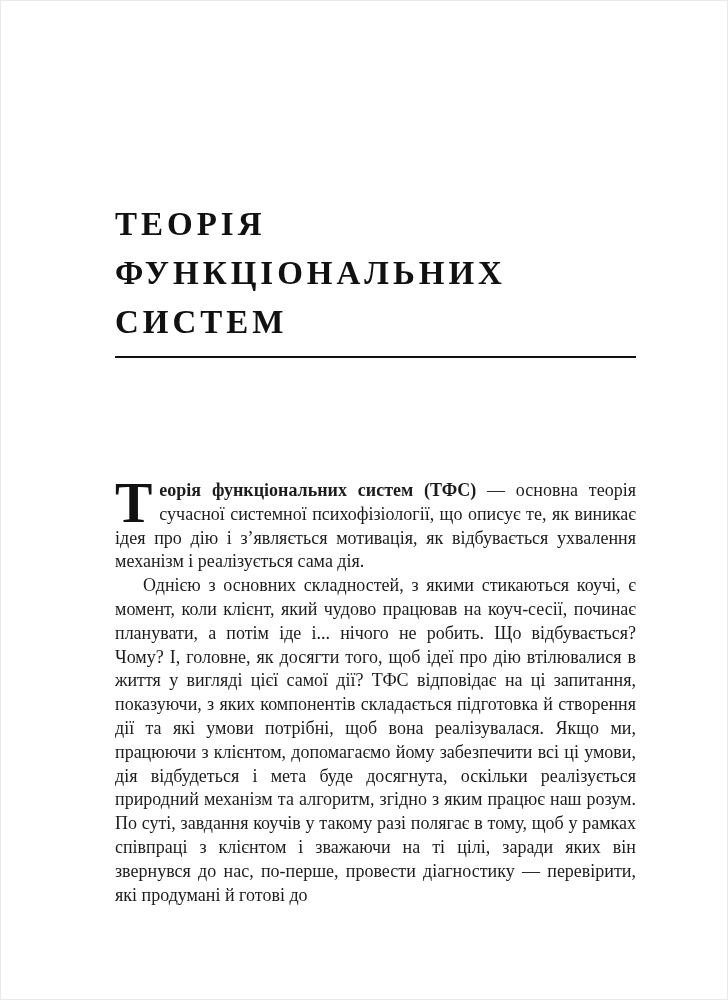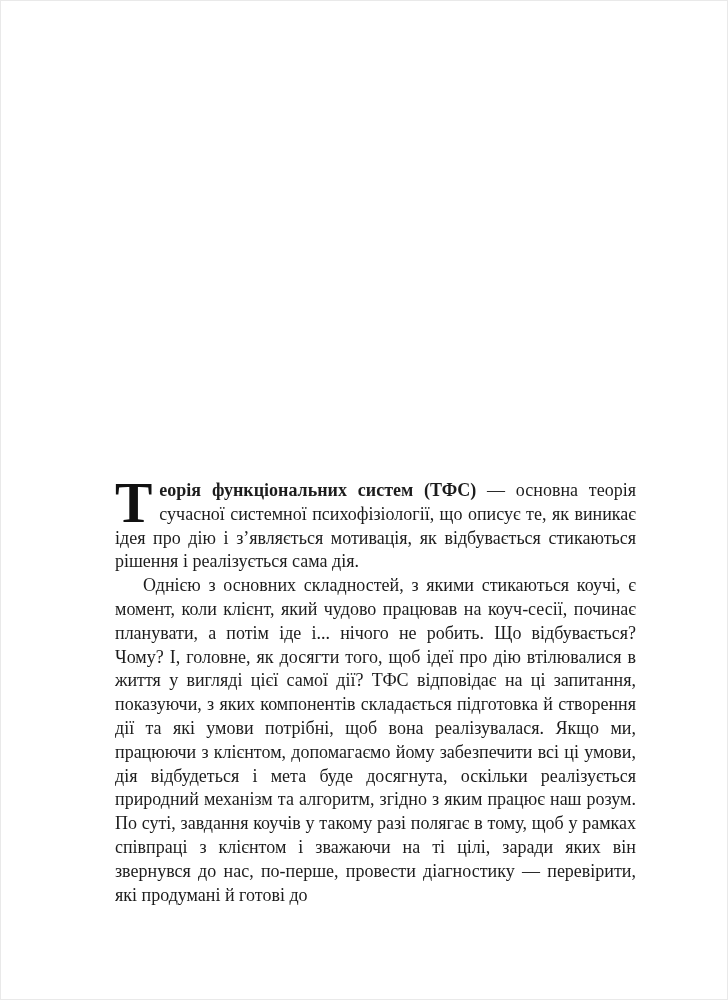--- a/index.html
+++ b/index.html
@@ -65,21 +65,29 @@
   .lead-bold {
     font-weight: 700;
     margin-top: 29px;
   }
 </style>
 </head>
 <body>
 
 <div class="page">
 
+  <header class="chapter-header">
+    <h1 class="chapter-title">
+      <span class="title-line">ТЕОРІЯ</span>
+      <span class="title-line">ФУНКЦІОНАЛЬНИХ</span>
+      <span class="title-line">СИСТЕМ</span>
+    </h1>
+    <div class="title-rule"></div>
+  </header>
 
   <main class="chapter-body">
     <p class="p-first">
-      <span class="dropcap">Т</span><span class="lead-bold">еорія функціональних систем (ТФС)</span><span> — основна теорія сучасної системної психофізіології, що описує те, як виникає ідея про дію і з’являється мотивація, як відбувається стикаються рішення і реалізується сама дія.</span>
+      <span class="dropcap">Т</span><span class="lead-bold">еорія функціональних систем (ТФС)</span><span> — основна теорія сучасної системної психофізіології, що описує те, як виникає ідея про дію і з’являється мотивація, як відбувається ухвалення механізм і реалізується сама дія.</span>
     </p>
     <p class="p-indent">Однією з основних складностей, з якими стикаються коучі, є момент, коли клієнт, який чудово працював на коуч-сесії, починає планувати, а потім іде і... нічого не робить. Що відбувається? Чому? І, головне, як досягти того, щоб ідеї про дію втілювалися в життя у вигляді цієї самої дії? ТФС відповідає на ці запитання, показуючи, з яких компонентів складається підготовка й створення дії та які умови потрібні, щоб вона реалізувалася. Якщо ми, працюючи з клієнтом, допомагаємо йому забезпечити всі ці умови, дія відбудеться і мета буде досягнута, оскільки реалізується природний механізм та алгоритм, згідно з яким працює наш розум. По суті, завдання коучів у такому разі полягає в тому, щоб у рамках співпраці з клієнтом і зважаючи на ті цілі, заради яких він звернувся до нас, по-перше, провести діагностику — перевірити, які продумані й готові до</p>
   </main>
 
 </div>
 
 </body></html>

